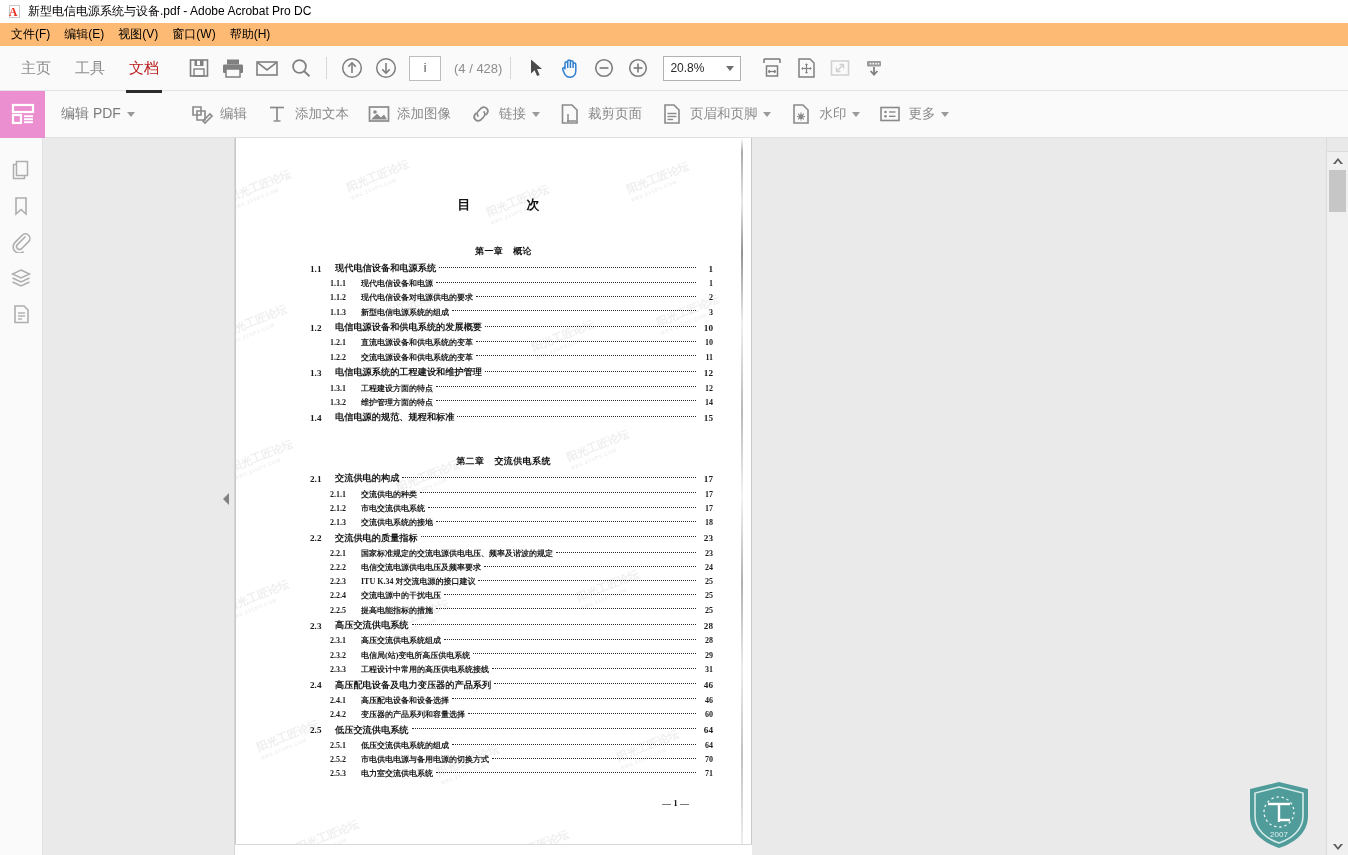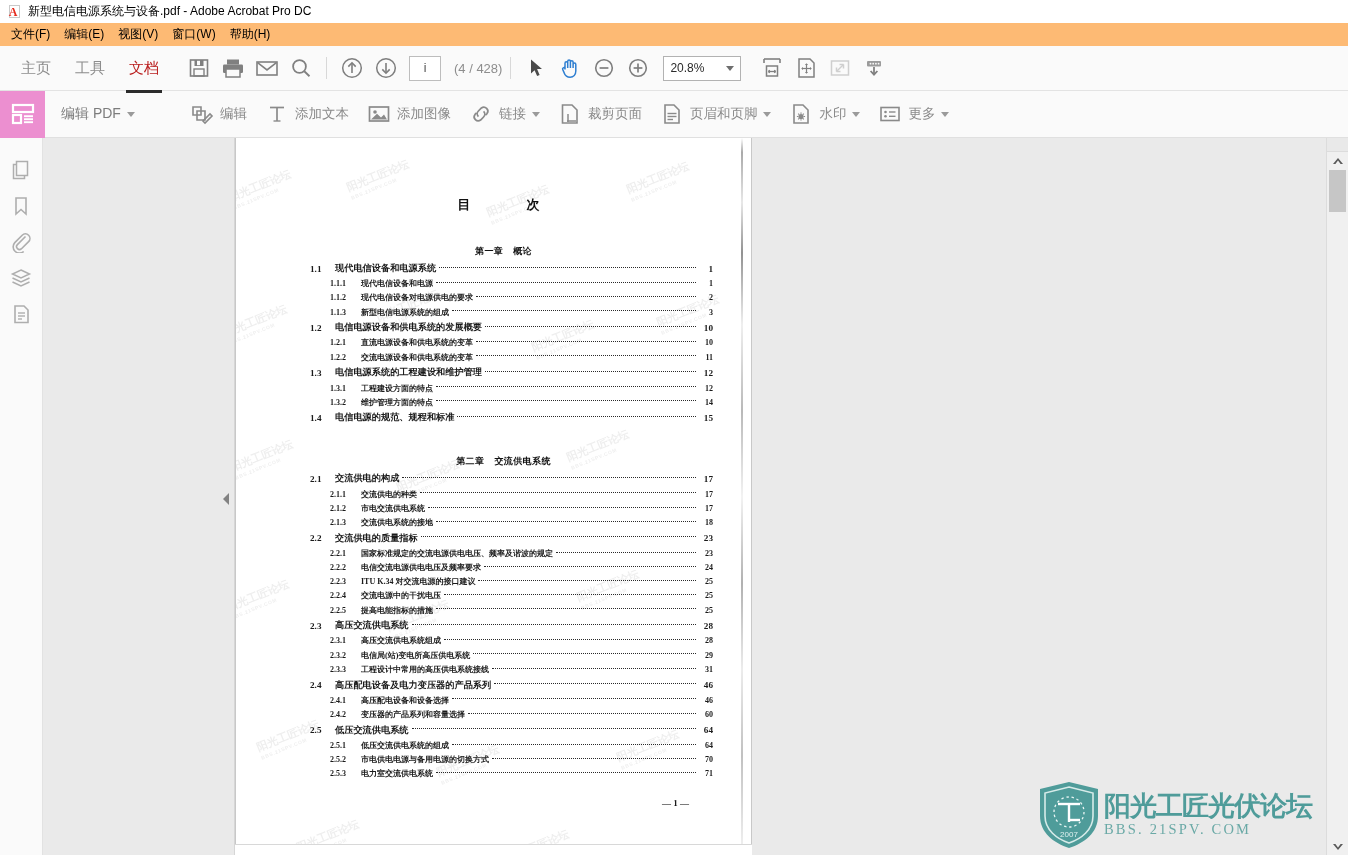--- a/index.html
+++ b/index.html
@@ -936,24 +936,20 @@
         <svg width="66" height="70" viewBox="0 0 66 70">
           <path d="M33 2 L62 9 V36 C62 53 48 63 33 68 C18 63 4 53 4 36 V9 Z" fill="#4f9c9a"></path>
           <path d="M33 7 L57 13 V36 C57 50 45 59 33 63 C21 59 9 50 9 36 V13 Z" fill="none" stroke="#d6ebe9" stroke-width="1.6"></path>
           <circle cx="33" cy="32" r="15" fill="none" stroke="#eaf6f5" stroke-width="1.3" stroke-dasharray="2.4 2.8"></circle>
           <path d="M22 24 H44" stroke="#ffffff" stroke-width="2.4"></path>
           <path d="M33 24 V42" stroke="#ffffff" stroke-width="2.4"></path>
           <path d="M33 40 H44" stroke="#ffffff" stroke-width="2.4"></path>
           <text x="33" y="57" font-family="'Liberation Sans', sans-serif" font-size="8" fill="#dff0ef" text-anchor="middle">2007</text>
         </svg>
       </div>
-      <div class="words">
-        <div class="cn">阳光工匠光伏论坛</div>
-        <div class="url">BBS. 21SPV. COM</div>
-      </div>
     </div>
   </div>
 
   <div id="vscroll">
     <div class="track-top"></div>
     <div class="arrow" style="margin-top:14px;">
       <svg width="12" height="10" viewBox="0 0 12 10">
           <path d="M6 2 L11 8 L8.6 8 L6 4.6 L3.4 8 L1 8 Z" fill="#5a5a5a"></path>
         </svg>
     </div>

